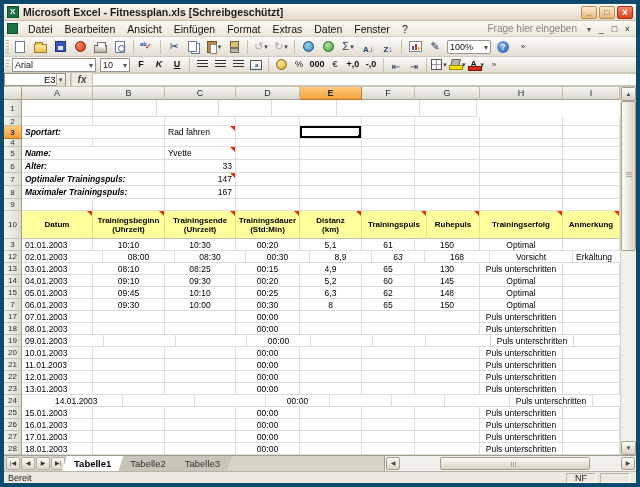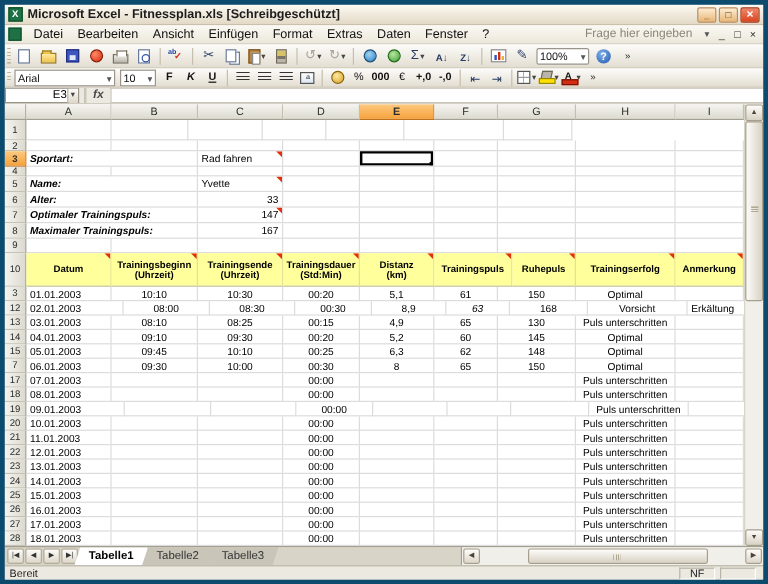--- a/index.html
+++ b/index.html
@@ -644,21 +644,21 @@
               <div class="cell ac" style="width: 71px;"></div>
               <div class="cell ac" style="width: 64px;">00:00</div>
               <div class="cell ac" style="width: 62px;"></div>
               <div class="cell ac" style="width: 53px;"></div>
               <div class="cell ac" style="width: 65px;"></div>
               <div class="cell ac" style="width: 83px;">Puls unterschritten</div>
               <div class="cell al" style="width: 57px;"></div>
             </div>
             <div class="grow" style="height: 12px;">
               <div class="gut">24</div>
-              <div class="cell al" style="width: 71px;">14.01.2003</div>
+              <div class="cell al" style="width: 71px; margin-left: 30px;">14.01.2003</div>
               <div class="cell ac" style="width: 72px;"></div>
               <div class="cell ac" style="width: 71px;"></div>
               <div class="cell ac" style="width: 64px;">00:00</div>
               <div class="cell ac" style="width: 62px;"></div>
               <div class="cell ac" style="width: 53px;"></div>
               <div class="cell ac" style="width: 65px;"></div>
               <div class="cell ac" style="width: 83px;">Puls unterschritten</div>
               <div class="cell al" style="width: 57px;"></div>
             </div>
             <div class="grow" style="height: 12px;">

